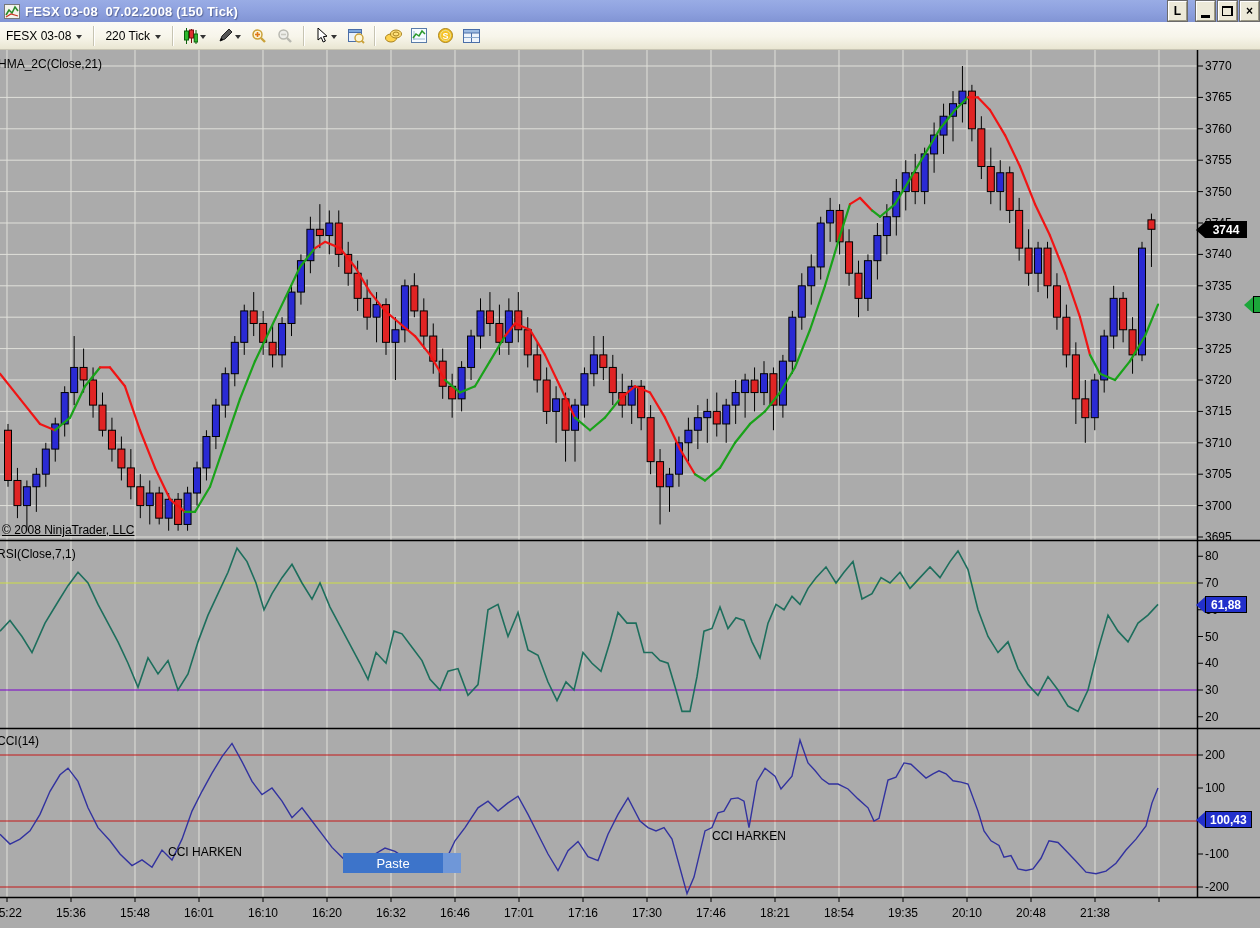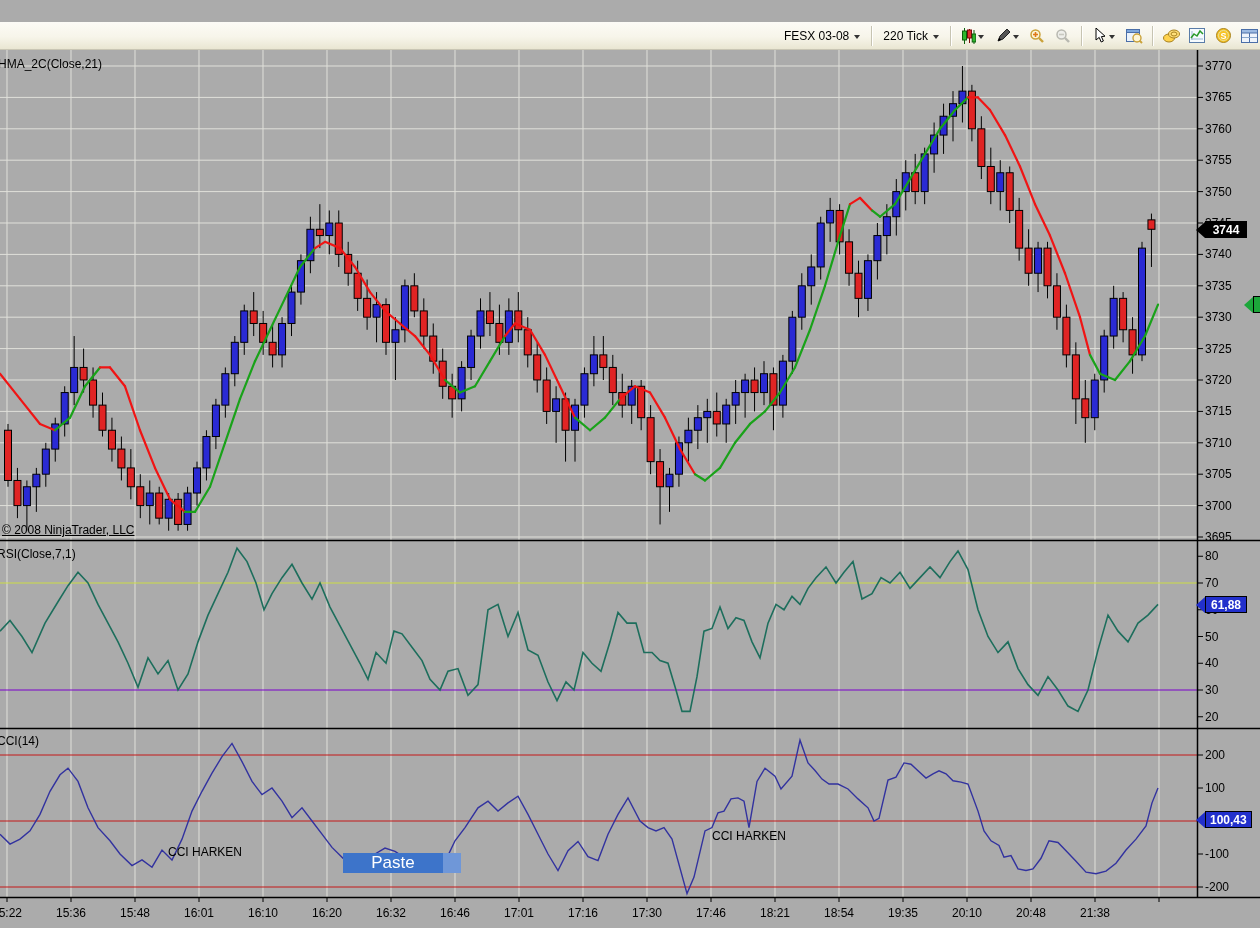--- a/index.html
+++ b/index.html
@@ -18,43 +18,62 @@
     font-size:12px; font-weight:bold; color:#000; display:flex; align-items:center; justify-content:center; }
   .winbtn.l { margin-right:6px; }
   .glyph-min { width:9px; height:3px; background:#000; margin-top:10px; }
   .glyph-restore { position:relative; width:11px; height:10px; }
   .glyph-restore::before { content:""; position:absolute; right:0; top:0; width:8px; height:7px; border:1px solid #000; border-top-width:2px; }
   .glyph-restore::after { content:""; position:absolute; left:0; bottom:0; width:8px; height:7px; border:1px solid #000; border-top-width:2px; background:#ece9d8; }
 
   
   .toolbar { position:absolute; left:0; top:22px; width:1260px; height:28px;
     background:linear-gradient(180deg,#fcfbf6 0%,#f7f5ea 55%,#e9e6d2 100%);
-    border-bottom:1px solid #c9c6b4; display:flex; align-items:center; padding-left:20px; gap:4px;justify-content:flex-end; }
+    border-bottom:1px solid #c9c6b4; display:flex; align-items:center; padding-left:2px; gap:4px; }
   .tb-sep { width:1px; height:20px; background:#c7c4b2; margin:0 3px; box-shadow:1px 0 0 #fff; }
   .tb-select { display:flex; align-items:center; gap:5px; padding:2px 4px; font-size:12px; color:#000; cursor:default; }
   .caret { width:0; height:0; border-left:3px solid transparent; border-right:3px solid transparent; border-top:4px solid #333; margin-top:2px; }
   .tb-btn { width:22px; height:22px; display:flex; align-items:center; justify-content:center; }
   .tb-btn.with-caret { width:30px; gap:2px; }
 
   
   #chart { position:absolute; left:0; top:50px; }
   .overlay-label { position:absolute; font-size:12px; color:#000; white-space:nowrap; }
   .tag { position:absolute; left:1196px; height:17px; display:flex; align-items:center;font-weight:bold; }
   .tag .arrow { width:0; height:0; border-top:8px solid transparent; border-bottom:8px solid transparent; border-right:9px solid var(--tagc); }
   .tag .box { background:var(--tagc); border:1px solid #000; color:#fff; font-size:12px; height:17px; min-width:42px;
     display:flex; align-items:center; justify-content:center; padding:0 4px; }
   .paste-btn { position:absolute; left:343px; top:853px; width:100px; height:20px; background:#3d74ca; color:#fff;
-    font-size:17px; display:flex; align-items:center; justify-content:center; }
+    font-size:13px; display:flex; align-items:center; justify-content:center; }
   .paste-extra { position:absolute; left:443px; top:853px; width:18px; height:20px; background:#6f97d8; }
 </style>
 </head>
 <body>
 
 <div id="app">
 
+  <div class="titlebar">
+    <span class="titlebar-icon">
+      <svg width="14" height="13" viewBox="0 0 14 13">
+          <polyline points="1,10 4,5 7,8 10,2 13,6" fill="none" stroke="#2a8a2a" stroke-width="1.6"></polyline>
+          <polyline points="1,12 6,9 13,11" fill="none" stroke="#cc3322" stroke-width="1.2"></polyline>
+        </svg>
+    </span>
+    <span class="titlebar-text">FESX 03-08  07.02.2008 (150 Tick)</span>
+    <span class="winbtns">
+      <span class="winbtn l">L</span>
+      <span class="winbtn">
+          <span class="glyph-min"></span>
+        </span>
+      <span class="winbtn">
+          <span class="glyph-restore"></span>
+        </span>
+      <span class="winbtn">×</span>
+    </span>
+  </div>
 
   <div class="toolbar">
     <span class="tb-select">
       <span>FESX 03-08</span>
       <span class="caret"></span>
     </span>
     <span class="tb-sep"></span>
     <span class="tb-select">
       <span>220 Tick</span>
       <span class="caret"></span>

